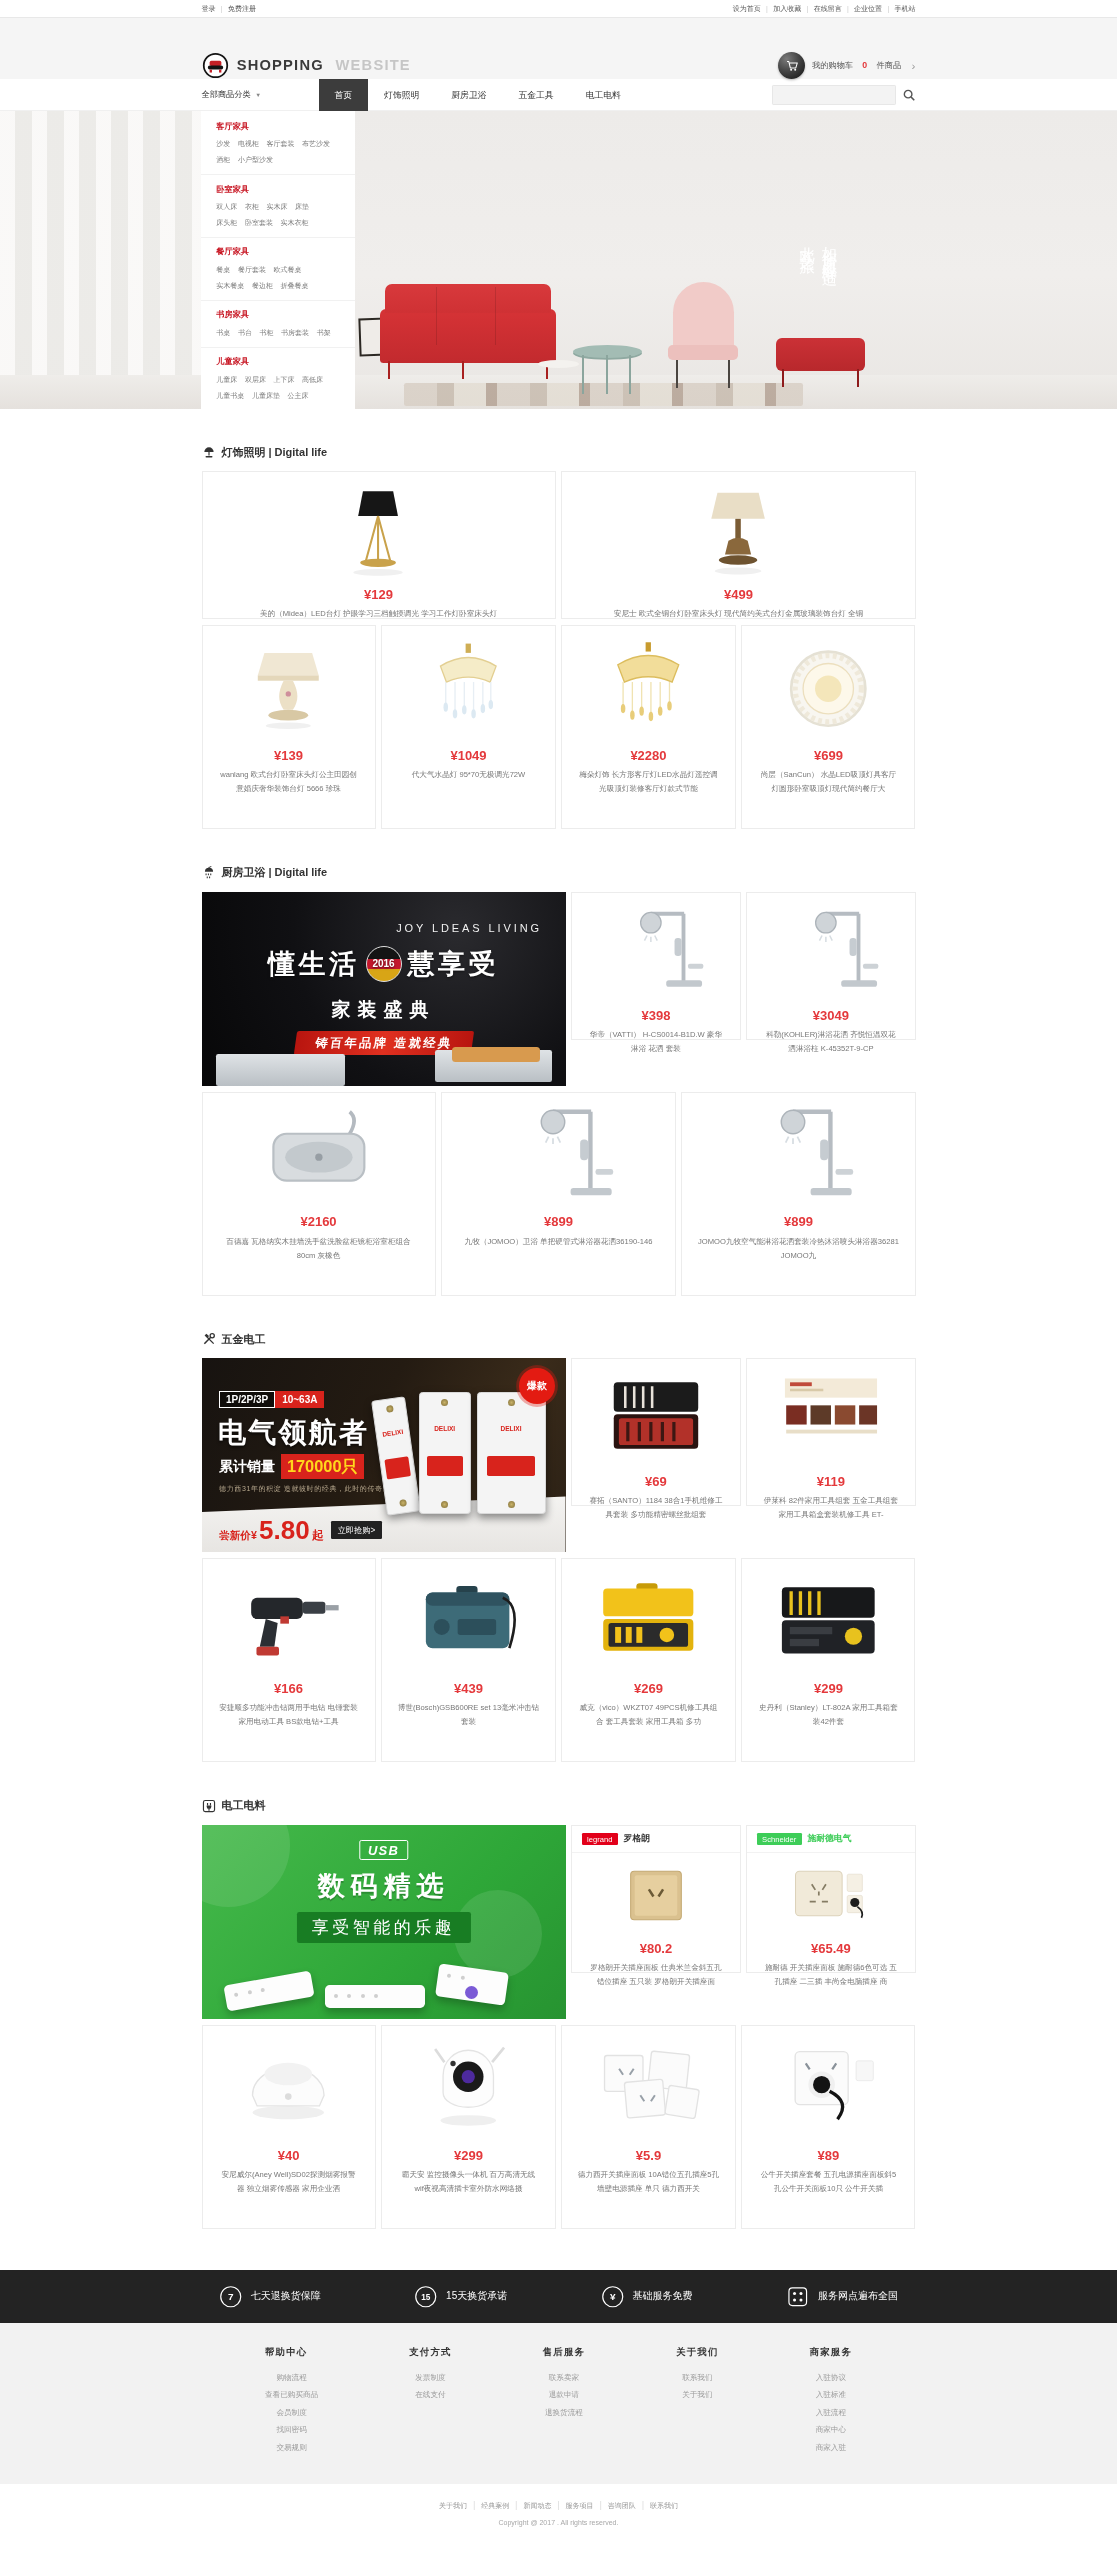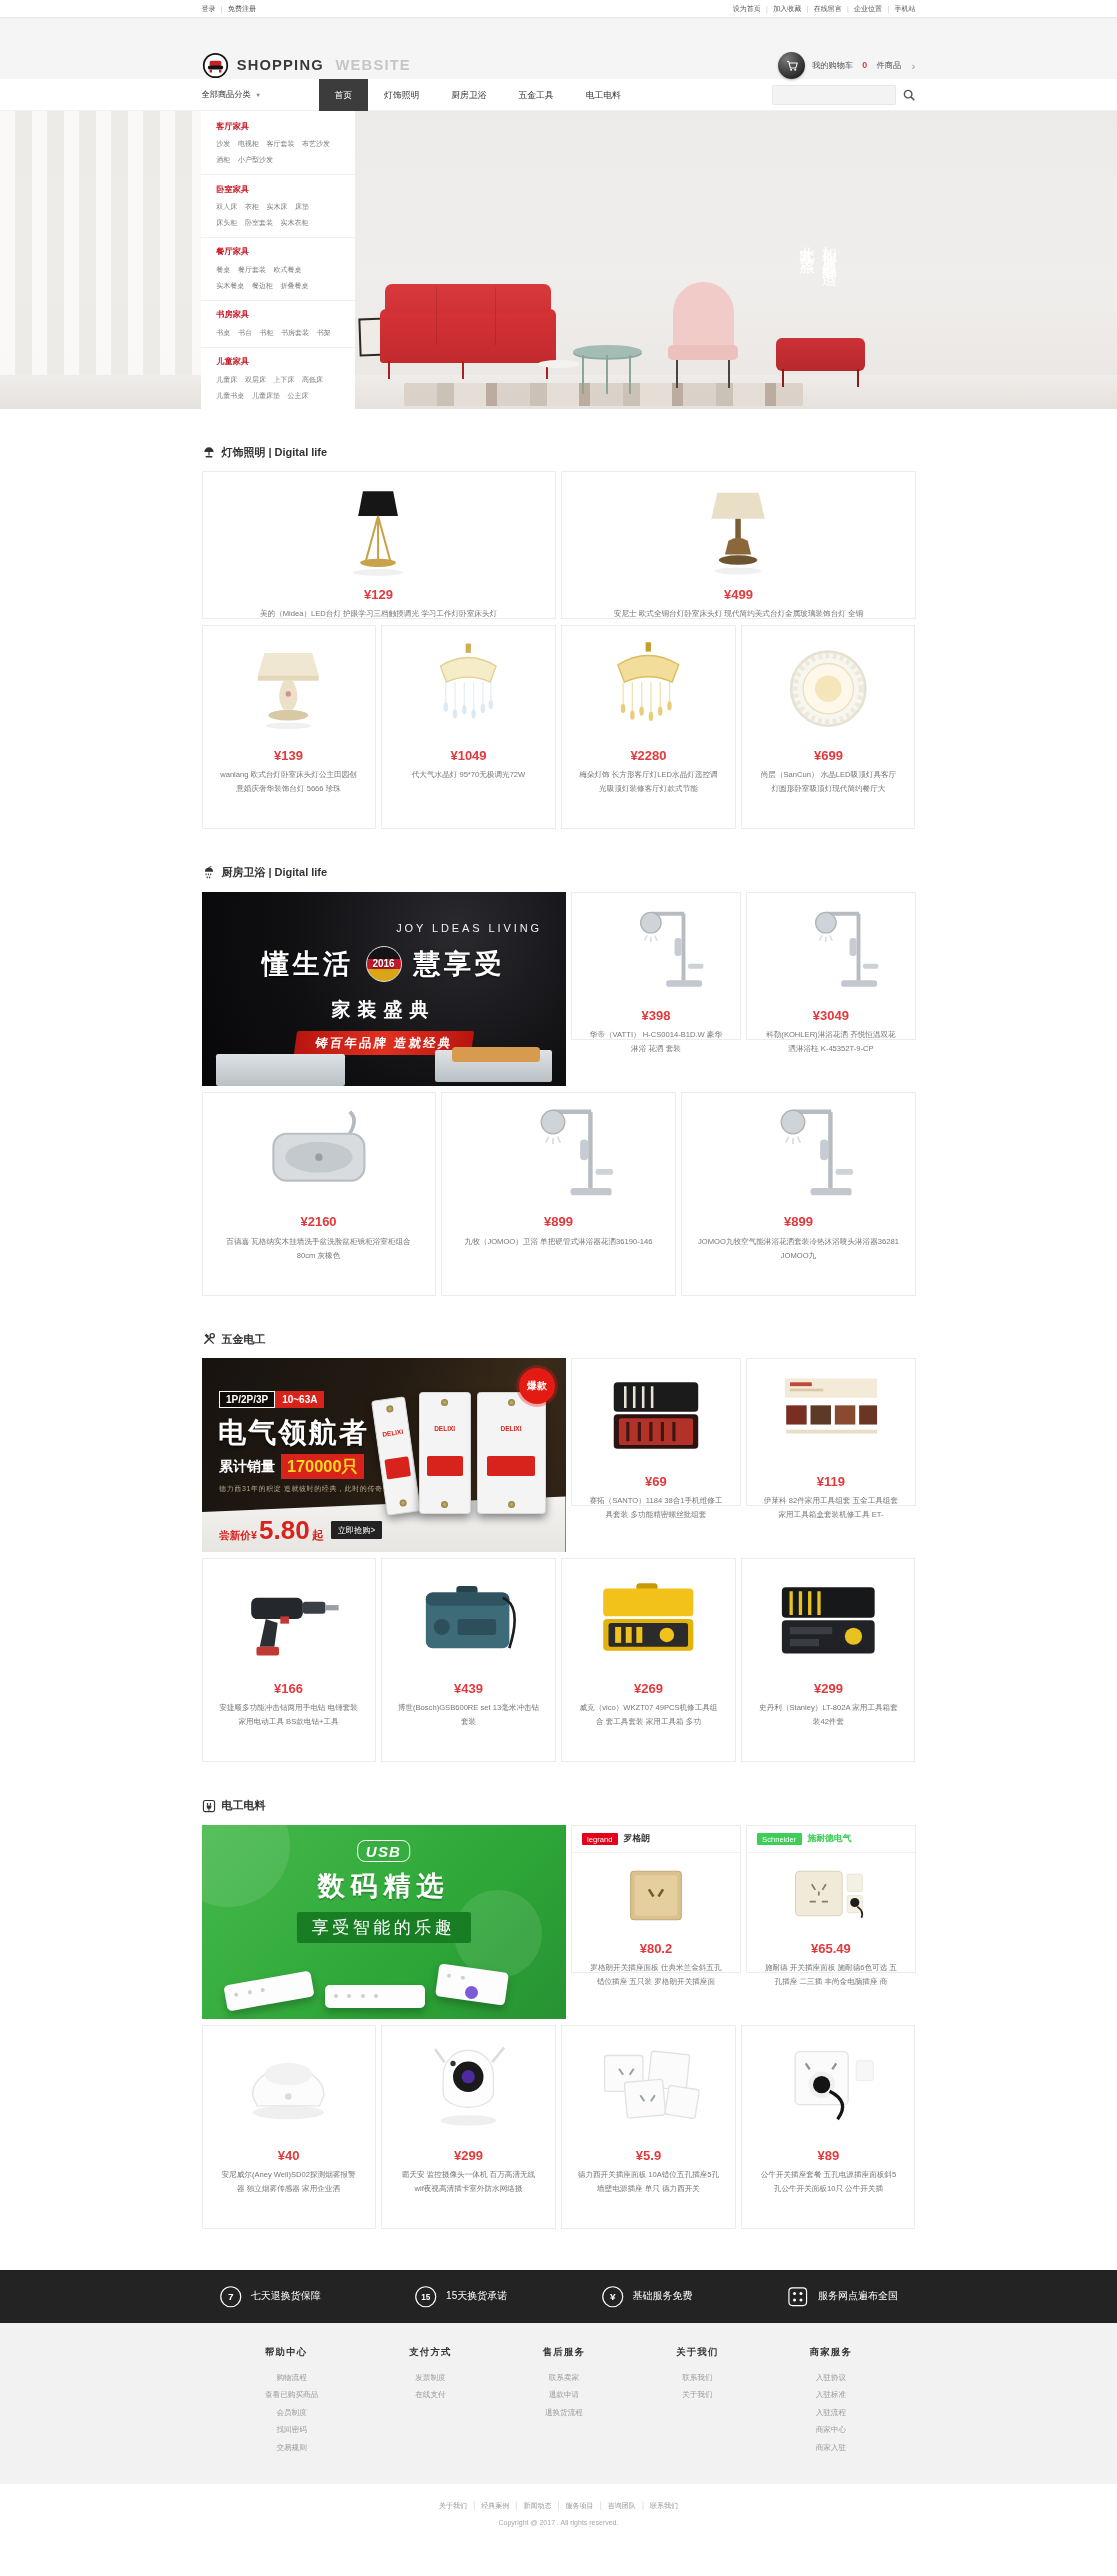--- a/index.html
+++ b/index.html
@@ -96,21 +96,21 @@
   .bl-sub{position:absolute;left:21px;bottom:30.5px;font-size:8.2px;color:#9b968c;letter-spacing:1.8px}
   .bl-remote{position:absolute;left:13px;top:103px;width:10.6px;height:26px;background:#fff;border:1.2px solid #ddd;border-radius:5.3px;transform:rotate(24deg)}
   .bl-wave{position:absolute;left:28px;top:89px;width:15.3px;height:15.3px;border:1.8px solid #2a6fd1;border-radius:50%;border-left-color:transparent;border-bottom-color:transparent;transform:rotate(-18deg)}
   .bl-badge{position:absolute;width:26px;height:26px;border-radius:50%;background:#fff;display:flex;align-items:center;justify-content:center;font-size:5.9px;color:#555;text-align:center;line-height:1.1}
   .bl-badge1{left:43px;top:115px;border:2.9px solid #e8b81f}
   .bl-badge2{left:75px;top:115px;border:2.9px solid #9a9a9a}
 
   
   .banner-dark{background:radial-gradient(circle at 70% 20%,#2a2a2e 0%,#101013 55%,#070708 100%);color:#fff}
   .b2-en{position:absolute;right:23.5px;top:30.5px;font-size:11px;letter-spacing:2.9px;color:#f2f2f2}
-  .b2-main{position:absolute;left:0;top:54px;width:100%;display:flex;align-items:center;justify-content:center;gap:12px;font-size:27px;font-weight:bold;letter-spacing:3.5px;text-shadow:0 1.2px 2.3px rgba(0,0,0,.6)}
+  .b2-main{position:absolute;left:0;top:54px;width:100%;display:flex;align-items:center;justify-content:center;gap:6px;font-size:27px;font-weight:bold;letter-spacing:3.5px;text-shadow:0 1.2px 2.3px rgba(0,0,0,.6)}
   .b2-badge{width:36px;height:36px;border-radius:50%;border:1.8px solid #ddd;background:linear-gradient(180deg,#141414 0 34%,#c4172c 34% 66%,#d8a516 66% 100%);display:flex;align-items:center;justify-content:center;font-size:10px;letter-spacing:0;font-weight:bold}
   .b2-sub{position:absolute;left:0;top:105px;width:100%;text-align:center;font-size:19px;font-weight:bold;letter-spacing:7px}
   .b2-ribbon{position:absolute;left:50%;top:139px;transform:translateX(-50%) skewX(-8deg);background:linear-gradient(90deg,#b8150f,#e03020,#b8150f);padding:3.5px 20px;font-size:12.3px;font-weight:bold;letter-spacing:2.3px;border-radius:2.3px;white-space:nowrap}
   .rack{position:absolute;bottom:0;height:32px;background:linear-gradient(#dfe3e6,#b9bfc4);border-radius:2.3px}
   .rack1{left:14px;width:129px}
   .rack2{right:14px;width:117px;bottom:3.5px}
   .rack-towel{position:absolute;right:26px;bottom:23.5px;width:88px;height:15.3px;background:#d89a4e;border-radius:3.5px}
 
   
   .banner-dlx{background:linear-gradient(115deg,#171310 0%,#241b12 45%,#3a2b1a 75%,#2a2015 100%)}
@@ -136,21 +136,21 @@
   .bk-label{position:absolute;left:0;top:26%;width:100%;text-align:center;color:#d8231c;font-size:6.5px;font-weight:bold}
   .bk-screw{position:absolute;width:7px;height:7px;border-radius:50%;background:radial-gradient(#c9b36a,#7d6a33);top:5.9px;left:calc(50% - 3.5px)}
   .bk-screw.bot{top:auto;bottom:5.9px}
   .burst{position:absolute;right:10.6px;top:9.4px;width:36px;height:36px;background:#e31b12;border-radius:50%;color:#fff;display:flex;align-items:center;justify-content:center;font-size:10px;font-weight:bold;box-shadow:0 0 0 2.9px rgba(227,27,18,.35)}
 
   
   .banner-green{background:linear-gradient(135deg,#45b94b 0%,#2ea738 60%,#279331 100%)}
   .g-circle{position:absolute;border-radius:50%;background:rgba(255,255,255,.10)}
   .g-c1{width:123px;height:123px;left:-35px;top:-41px}
   .g-c2{width:88px;height:88px;right:23.5px;top:65px}
-  .g-usb{position:absolute;left:50%;top:15.3px;transform:translateX(-50%);color:#fff;border:1.8px solid #fff;border-radius:8px;padding:1.2px 8.2px;font-size:15px;font-weight:bold;font-style:italic;letter-spacing:1.2px}
+  .g-usb{position:absolute;left:50%;top:15.3px;transform:translateX(-50%);color:#fff;border:1.8px solid #fff;border-radius:2px;padding:1.2px 8.2px;font-size:13px;font-weight:bold;font-style:italic;letter-spacing:1.2px}
   .g-main{position:absolute;left:0;top:43px;width:100%;text-align:center;color:#fff;font-size:27px;font-weight:bold;letter-spacing:5.9px;text-shadow:0 1.8px 0 rgba(0,0,0,.18)}
   .g-sub{position:absolute;left:50%;top:87px;transform:translateX(-50%);background:#187d23;color:#fff;font-size:17px;letter-spacing:3.5px;padding:4.1px 15.3px;border-radius:2.3px;white-space:nowrap}
   .g-strip{position:absolute;background:#fdfdfd;border-radius:4.7px;box-shadow:0 4.7px 8.2px rgba(0,0,0,.25)}
   .g-s1{left:23.5px;bottom:15.3px;width:88px;height:26px;transform:rotate(-10deg)}
   .g-s2{left:123px;bottom:10.6px;width:100px;height:23.5px}
   .g-s3{left:235px;bottom:17.6px;width:70px;height:33px;transform:rotate(8deg)}
   .g-dot{position:absolute;width:13px;height:13px;border-radius:50%;background:#7b5bd6;right:88px;bottom:20px}
   .g-hole{display:inline-block;width:4.1px;height:4.1px;border-radius:50%;background:#cfcfcf;margin:9.4px 0 0 9.4px}
 
   

